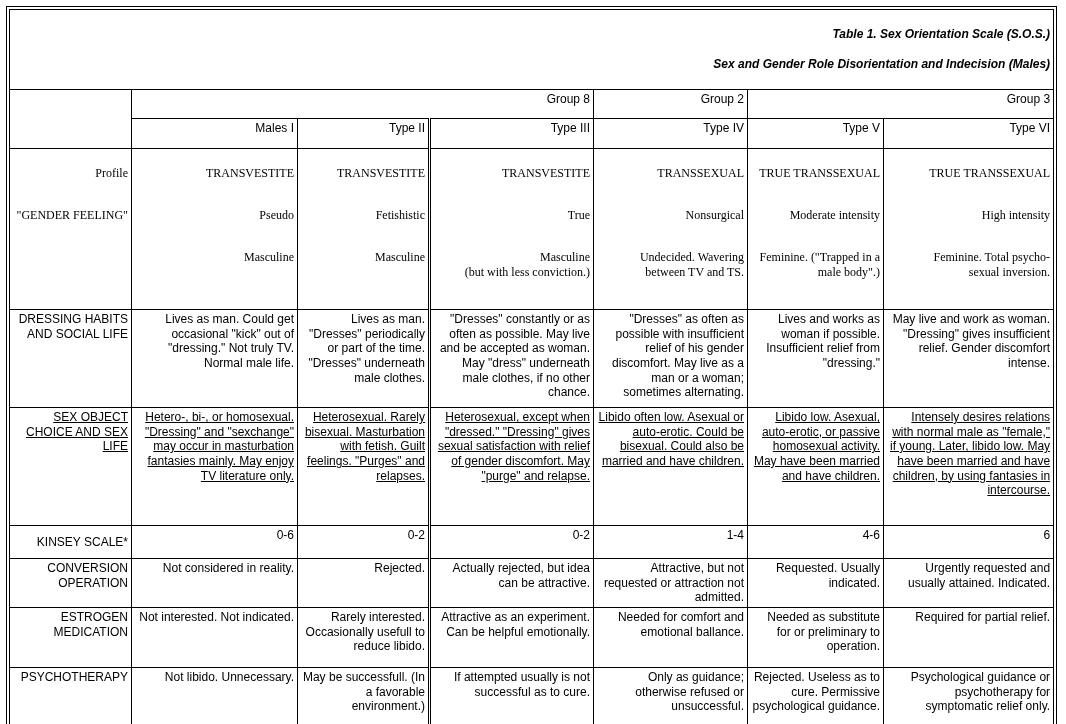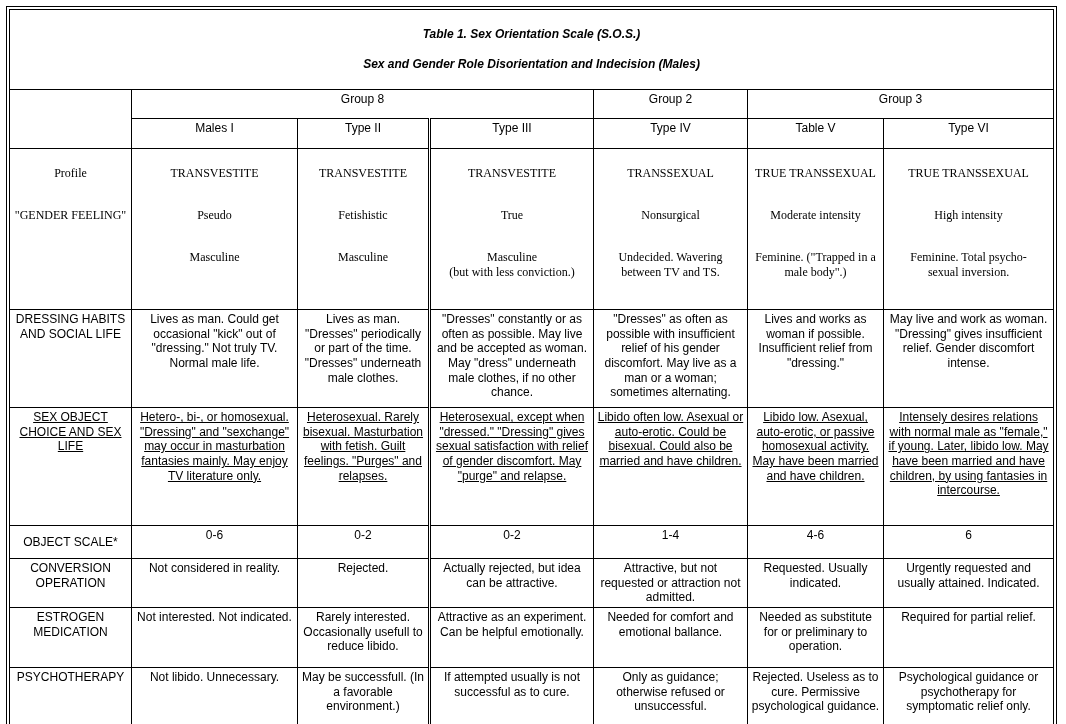--- a/index.html
+++ b/index.html
@@ -18,21 +18,21 @@
   }
   table.sos {
     border-collapse: collapse;
     table-layout: fixed;
     width: 1044px;
   }
   table.sos td {
     border: 1px solid #000;
     font-size: 12px;
     line-height: 1.22;
-    text-align: center;
+    text-align: right;
     vertical-align: top;
     padding: 2px 3px;
     white-space: pre-line;
     overflow: hidden;
   }
   
   table.sos td.sep { border-left: 3px double #000; }
 
   .title-row td {
     height: 34px;
@@ -88,21 +88,21 @@
       <td colspan="3">Group 8</td>
       <td>Group 2</td>
       <td colspan="2">Group 3</td>
     </tr>
 
     <tr class="type-row">
       <td>Males I</td>
       <td>Type II</td>
       <td class="sep">Type III</td>
       <td>Type IV</td>
-      <td>Table V</td>
+      <td>Type V</td>
       <td>Type VI</td>
     </tr>
 
     <tr class="profile-row">
       <td class="label-col">
         <div class="stanza">Profile</div>
         <div class="stanza">"GENDER FEELING"</div>
       </td>
       <td>
         <div class="stanza">TRANSVESTITE</div>
@@ -153,21 +153,21 @@
       <td class="label-col">SEX OBJECT CHOICE AND SEX LIFE</td>
       <td>Hetero-, bi-, or homosexual. "Dressing" and "sexchange" may occur in masturbation fantasies mainly. May enjoy TV literature only.</td>
       <td>Heterosexual. Rarely bisexual. Masturbation with fetish. Guilt feelings. "Purges" and relapses.</td>
       <td class="sep">Heterosexual, except when "dressed." "Dressing" gives sexual satisfaction with relief of gender discomfort. May "purge" and relapse.</td>
       <td>Libido often low. Asexual or auto-erotic. Could be bisexual. Could also be married and have children.</td>
       <td>Libido low. Asexual, auto-erotic, or passive homosexual activity. May have been married and have children.</td>
       <td>Intensely desires relations with normal male as "female," if young. Later, libido low. May have been married and have children, by using fantasies in intercourse.</td>
     </tr>
 
     <tr class="row-kinsey">
-      <td class="label-col" style="vertical-align:middle">OBJECT SCALE*</td>
+      <td class="label-col" style="vertical-align:middle">KINSEY SCALE*</td>
       <td>0-6</td>
       <td>0-2</td>
       <td class="sep">0-2</td>
       <td>1-4</td>
       <td>4-6</td>
       <td>6</td>
     </tr>
 
     <tr class="row-conversion">
       <td class="label-col">CONVERSION OPERATION</td>

